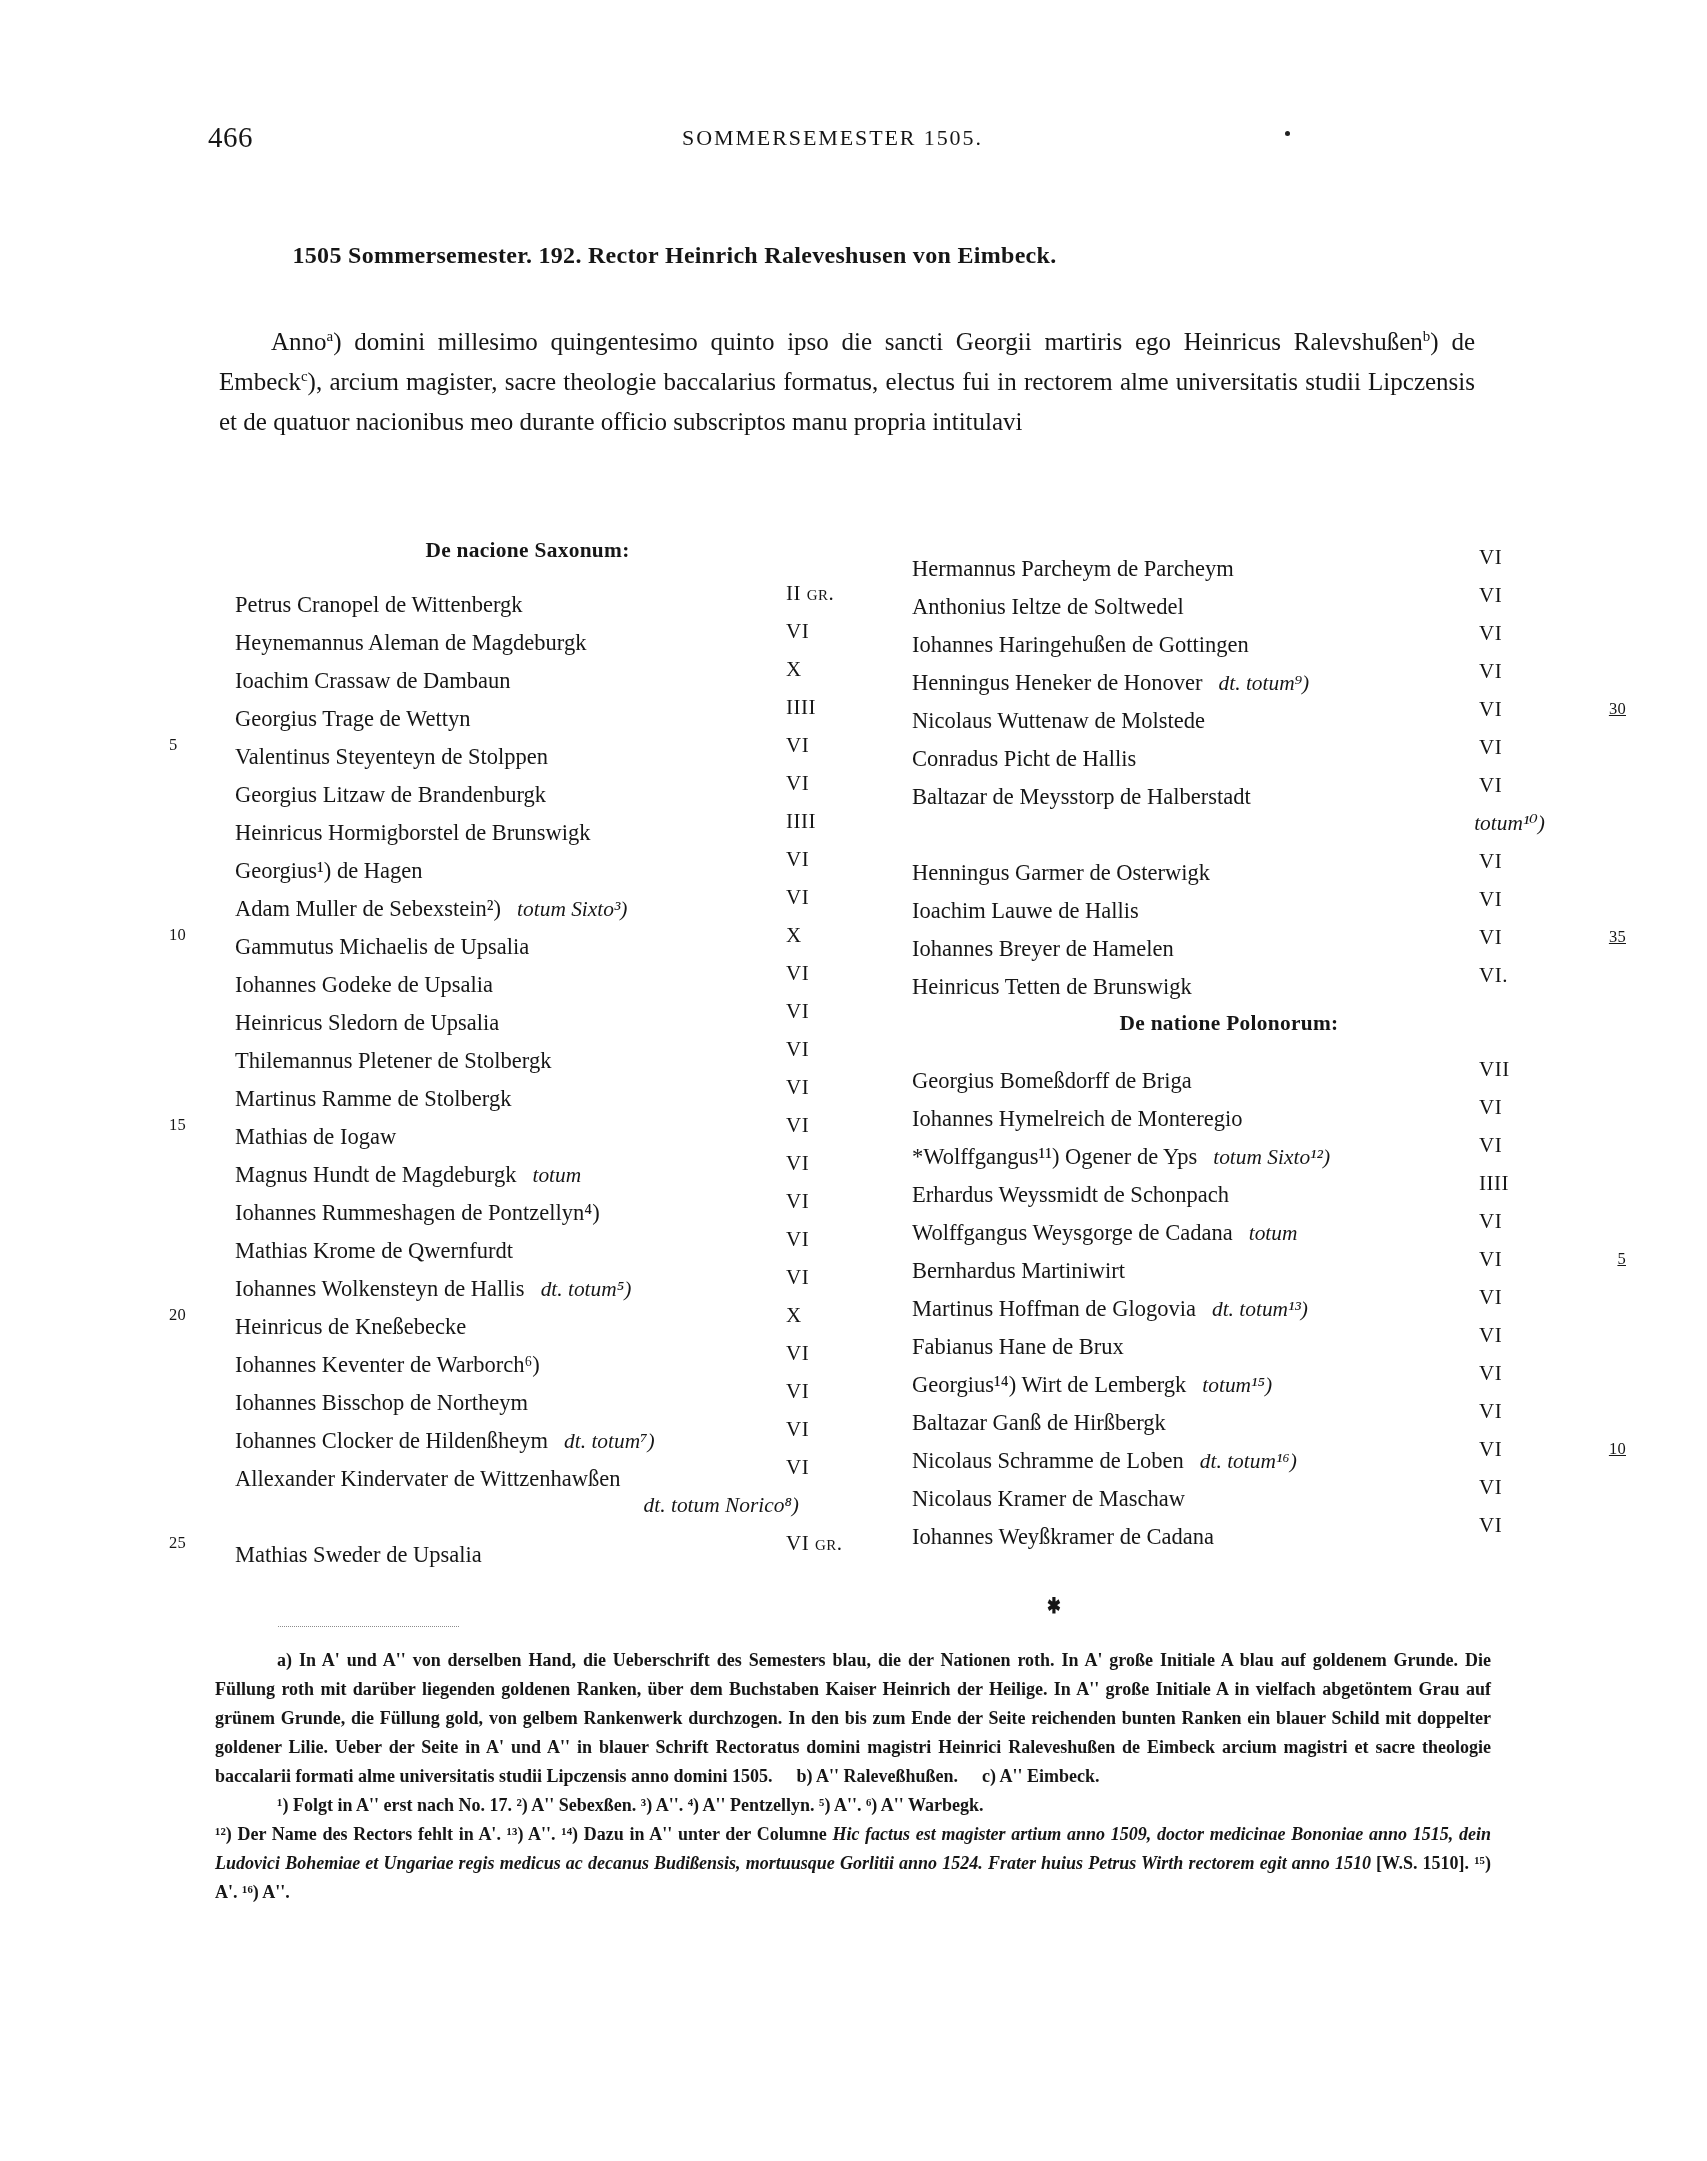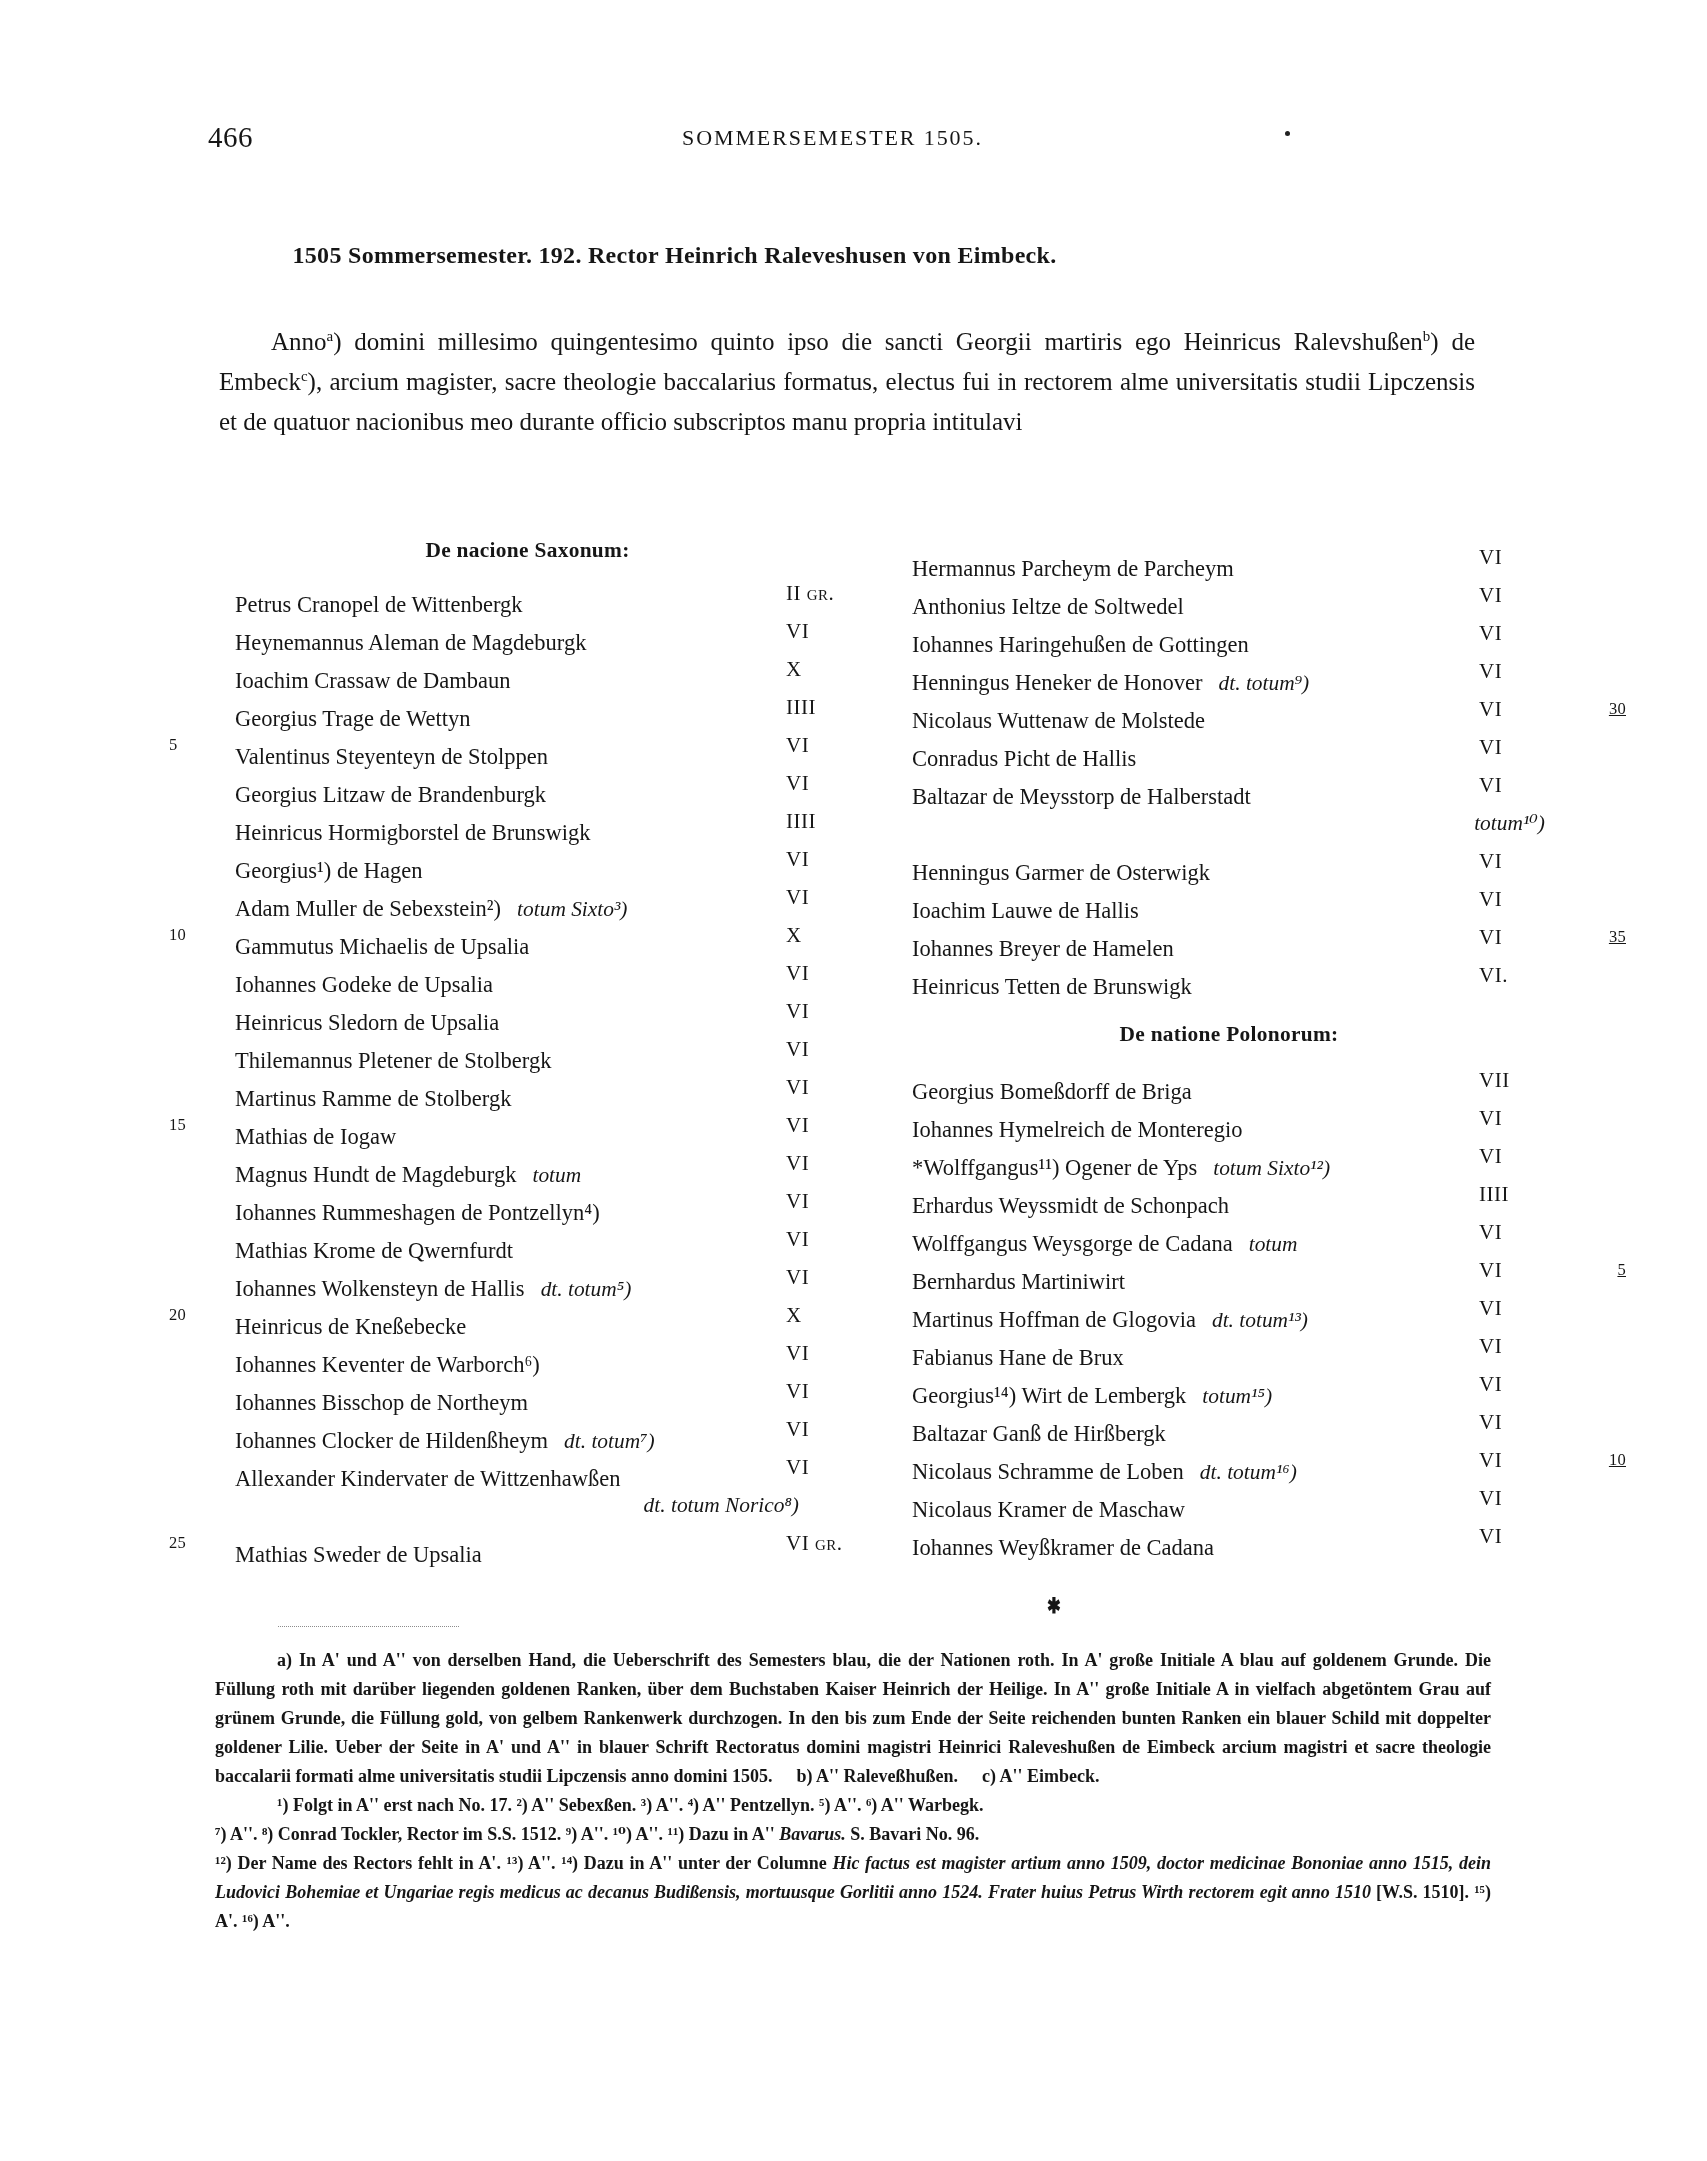--- a/index.html
+++ b/index.html
@@ -97,21 +97,21 @@
   .col-left  { left: 203px;  width: 649px; }
   .col-right { left: 880px; width: 698px; }
 
   .nation-head {
     text-align: center;
     font-weight: bold;
     font-size: 21.4px;
     letter-spacing: 0.3px;
     margin-bottom: 11px;
   }
-  .nation-head.second { margin-top: 28px; margin-bottom: 14.3px; }
+  .nation-head.second { margin-top: 17px; margin-bottom: 14.3px; }
 
   .entry {
     position: relative;
     height: 38px;
     line-height: 38px;
     white-space: nowrap;
   }
   .lineno {
     position: absolute;
     left: -34px;
@@ -434,18 +434,17 @@
   </div>
 
   <div class="fn-rule"></div>
   <div class="fn-mark">✱</div>
 
   <div class="footnotes">
     <p class="fn-a">
       <span>a) In A' und A'' von derselben Hand, die Ueberschrift des Semesters blau, die der Nationen roth. In A' große Initiale A blau auf goldenem Grunde. Die Füllung roth mit darüber liegenden goldenen Ranken, über dem Buchstaben Kaiser Heinrich der Heilige. In A'' große Initiale A in vielfach abgetöntem Grau auf grünem Grunde, die Füllung gold, von gelbem Rankenwerk durchzogen. In den bis zum Ende der Seite reichenden bunten Ranken ein blauer Schild mit doppelter goldener Lilie. Ueber der Seite in A' und A'' in blauer Schrift Rectoratus domini magistri Heinrici Raleveshußen de Eimbeck arcium magistri et sacre theologie baccalarii formati alme universitatis studii Lipczensis anno domini 1505.</span><span class="sp-lg"></span><span>b) A'' Raleveßhußen.</span><span class="sp-lg"></span><span>c) A'' Eimbeck.</span>
     </p>
     <p class="fn-num">¹) Folgt in A'' erst nach No. 17.    ²) A'' Sebexßen.    ³) A''.    ⁴) A'' Pentzellyn.    ⁵) A''.    ⁶) A'' Warbegk.</p>
-    <p><span>⁷) A''.    ⁸) Conrad Tockler, Rector im S.S. 1512.    ⁹) A''.    ¹⁰) A''.    ¹¹) Dazu in A'' </span><span class="it">Bavarus.</span><span> S. Bavari No. 96.</span></p>
     <p><span>¹²) Der Name des Rectors fehlt in A'.    ¹³) A''.    ¹⁴) Dazu in A'' unter der Columne </span><span class="it">Hic factus est magister artium anno 1509, doctor medicinae Bononiae anno 1515, dein Ludovici Bohemiae et Ungariae regis medicus ac decanus Budißensis, mortuusque Gorlitii anno 1524. Frater huius Petrus Wirth rectorem egit anno 1510</span><span> [W.S. 1510].    ¹⁵) A'.    ¹⁶) A''.</span></p>
   </div>
 
 </div>
 
 
 </body></html>

